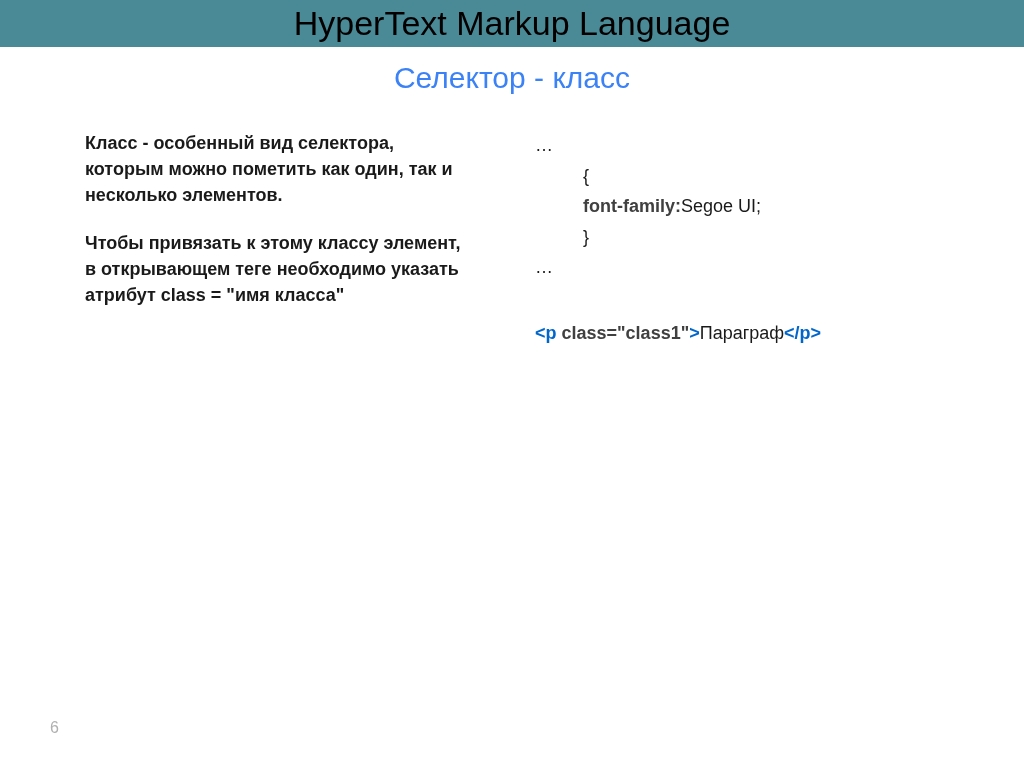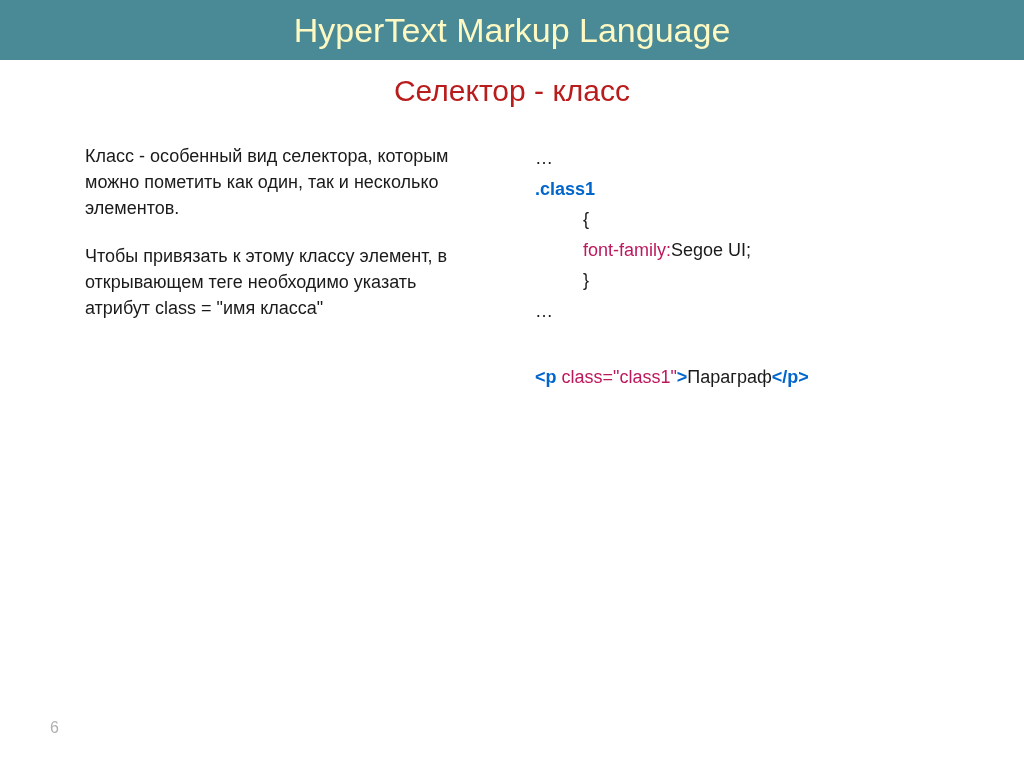--- a/index.html
+++ b/index.html
@@ -9,59 +9,60 @@
     }
     body {
       font-family: 'Segoe UI', Tahoma, Geneva, sans-serif;
       width: 1024px;
       height: 767px;
       background: #ffffff;
       position: relative;
     }
     .header-bar {
       background: #4a8a96;
-      color: #fef9c3;
-      height: 60px;
+      color: #000000;
+      height: 47px;
       display: flex;
       align-items: center;
       justify-content: center;
       font-size: 34px;
       font-weight: 300;
       text-align: center;
     }
     .subtitle {
       text-align: center;
       font-size: 30px;
-      color: #b91c1c;
+      color: #3b82f6;
       margin-top: 14px;
       font-weight: 400;
     }
     .content {
       display: flex;
       padding: 35px 55px 0 85px;
     }
     .left-col {
       flex: 0 0 380px;
       font-size: 18px;
       color: #1a1a1a;
       line-height: 1.45;
     }
     .left-col .para {
       margin-bottom: 22px;
+      font-weight: bold;
     }
     .right-col {
       flex: 1;
       padding-left: 70px;
       font-size: 18px;
       font-family: 'Segoe UI', sans-serif;
       line-height: 1.7;
     }
     .c-black { color: #1a1a1a; }
     .c-blue { color: #0066cc; font-weight: bold; }
-    .c-red { color: #be185d; font-weight: normal; }
+    .c-red { color: #404040; font-weight: bold; }
     .c-reg { color: #1a1a1a; }
     .page-number {
       position: absolute;
       bottom: 30px;
       left: 50px;
       color: #b0b0b0;
       font-size: 16px;
     }
   </style>
 </head>
@@ -75,21 +76,20 @@
 
 <div class="content">
   <div class="left-col">
     <div class="para">Класс - особенный вид селектора, которым можно пометить как один, так и несколько элементов.</div>
     <div class="para">Чтобы привязать к этому классу элемент, в открывающем теге необходимо указать атрибут class = "имя класса"</div>
   </div>
 
   <div class="right-col">
     <div>
       <div><span class="c-black">…</span></div>
-      <div><span class="c-blue">.class1</span></div>
       <div style="padding-left:48px;"><span class="c-black">{</span></div>
       <div style="padding-left:48px;"><span class="c-red">font-family:</span><span class="c-reg">Segoe UI;</span></div>
       <div style="padding-left:48px;"><span class="c-black">}</span></div>
       <div><span class="c-black">…</span></div>
     </div>
     <div style="height:35px;"></div>
     <div>
       <span class="c-blue">&lt;</span><span class="c-blue" style="font-weight:bold;">p </span><span class="c-red">class="class1"</span><span class="c-blue">&gt;</span><span class="c-reg">Параграф</span><span class="c-blue">&lt;/</span><span class="c-blue" style="font-weight:bold;">p</span><span class="c-blue">&gt;</span>
     </div>
   </div>

